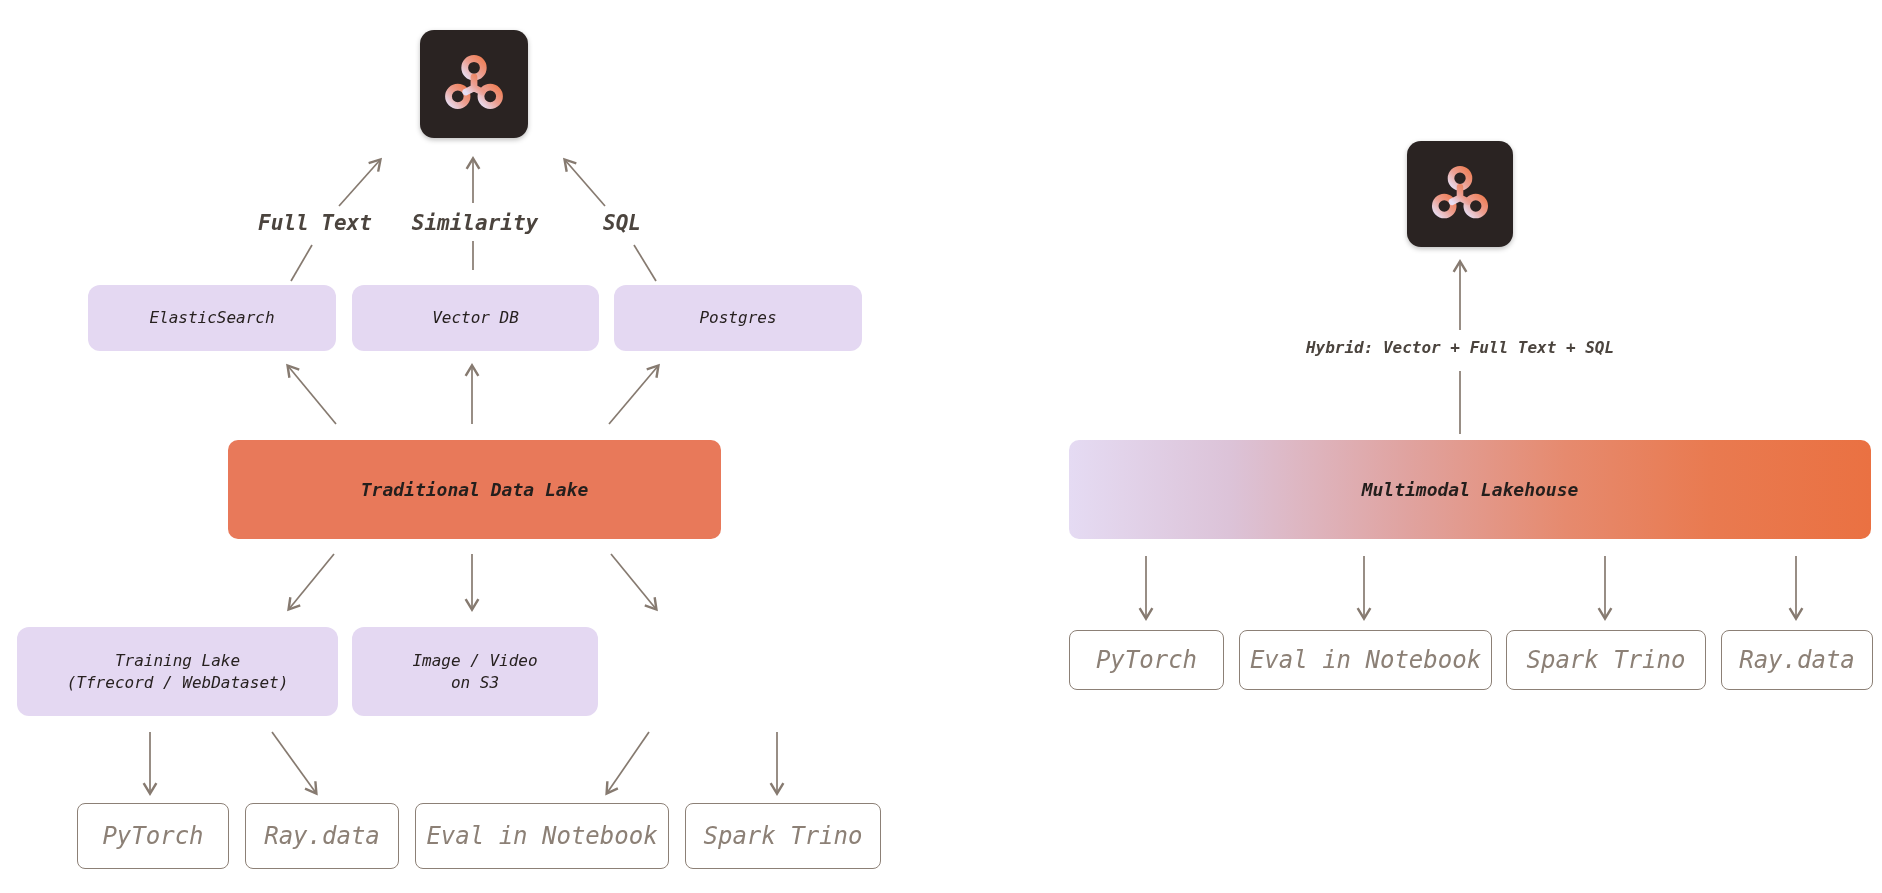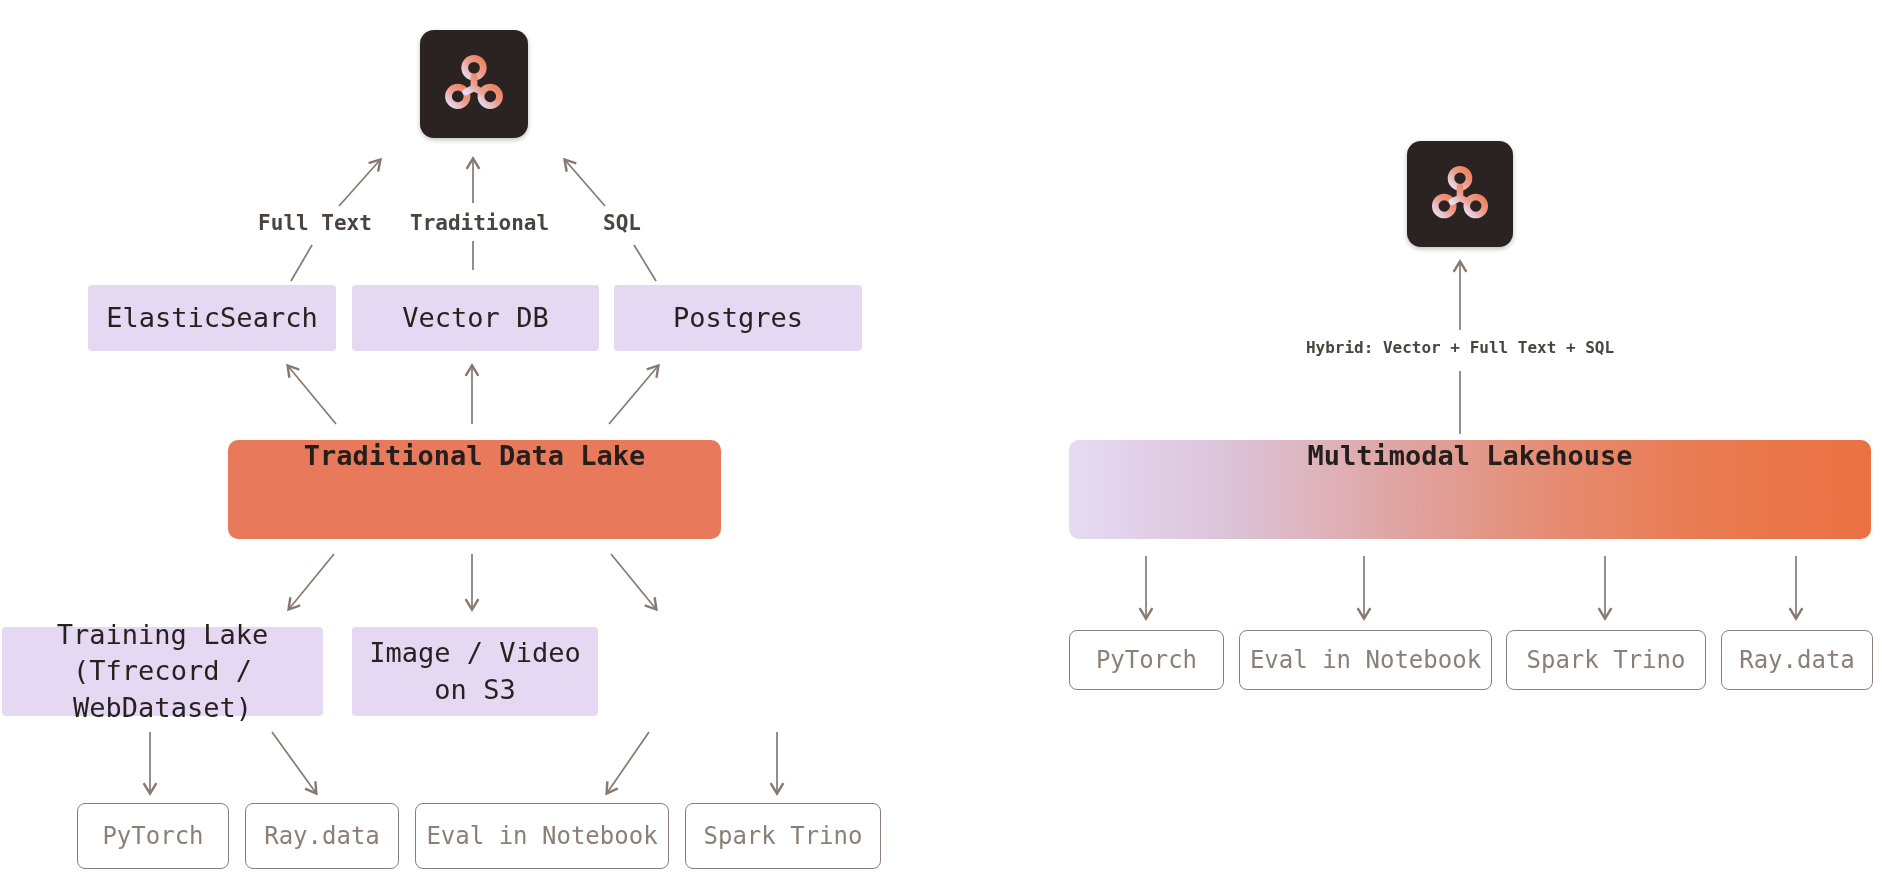--- a/index.html
+++ b/index.html
@@ -1,38 +1,39 @@
 <!DOCTYPE html>
 <html><head>
 <meta charset="utf-8">
 <style>
   html,body{margin:0;padding:0;background:#ffffff;}
   .canvas{
     position:relative;width:1882px;height:893px;background:#ffffff;overflow:hidden;
     font-family:"DejaVu Sans Mono","Liberation Mono",monospace;
+    font-style:italic;
   }
   .arrow-layer{position:absolute;left:0;top:0;width:1882px;height:893px;pointer-events:none;}
   .logo{
     position:absolute;background:#2a2322;border-radius:14px;
     display:flex;align-items:center;justify-content:center;
     box-shadow:0 2px 5px rgba(0,0,0,0.25);
   }
   .qlabel{
     position:absolute;text-align:center;font-size:21px;font-weight:700;color:#4b443e;
     letter-spacing:0;white-space:nowrap;
   }
   .pbox{
-    position:absolute;background:#e4d8f2;border-radius:4px;
+    position:absolute;background:#e4d8f2;border-radius:12px;
     display:flex;flex-direction:column;align-items:center;justify-content:center;
-    font-size:27px;color:#272120;text-align:center;line-height:1.35;
+    font-size:16px;color:#272120;text-align:center;line-height:1.35;
   }
   .titlebox{
     position:absolute;border-radius:10px;
-    display:flex;align-items:flex-start;justify-content:center;
-    font-size:27px;font-weight:700;color:#241f1d;
+    display:flex;align-items:center;justify-content:center;
+    font-size:18px;font-weight:700;color:#241f1d;
   }
   .orange{background:#e8795a;}
   .gradient{background:linear-gradient(90deg,#e5dbf3 0%,#dcc3d8 20%,#e0a3a0 42%,#e68a6e 62%,#e97a50 80%,#ea7142 100%);}
   .obox{
     position:absolute;background:#ffffff;border:1.6px solid #8c8076;border-radius:8px;
     display:flex;align-items:center;justify-content:center;
     font-size:24px;color:#8c8076;white-space:nowrap;
   }
 </style>
 </head>
@@ -90,38 +91,38 @@
       <g stroke="url(#lg1)" stroke-width="4.4" fill="none" stroke-linecap="round" stroke-linejoin="round">
         <circle cx="22" cy="11.5" r="6"></circle>
         <circle cx="11.5" cy="30" r="6"></circle>
         <circle cx="32.5" cy="30" r="6"></circle>
         <path d="M22 17.5 L22 24.5 M16.7 27.2 L22 24.5 M27.3 27.2 L22 24.5"></path>
       </g>
     </svg>
   </div>
 
   <div class="qlabel" style="left:250px;top:211px;width:130px;">Full Text</div>
-  <div class="qlabel" style="left:410px;top:211px;width:130px;">Traditional</div>
+  <div class="qlabel" style="left:410px;top:211px;width:130px;">Similarity</div>
   <div class="qlabel" style="left:582px;top:211px;width:80px;">SQL</div>
 
   <div class="pbox" style="left:88px;top:285px;width:248px;height:66px;">
     <span>ElasticSearch</span>
   </div>
   <div class="pbox" style="left:352px;top:285px;width:247px;height:66px;">
     <span>Vector DB</span>
   </div>
   <div class="pbox" style="left:614px;top:285px;width:248px;height:66px;">
     <span>Postgres</span>
   </div>
 
   <div class="titlebox orange" style="left:228px;top:440px;width:493px;height:99px;">
     <span>Traditional Data Lake</span>
   </div>
 
-  <div class="pbox" style="left:2px;top:627px;width:321px;height:89px;">
+  <div class="pbox" style="left:17px;top:627px;width:321px;height:89px;">
     <div>Training Lake</div>
     <div>(Tfrecord / WebDataset)</div>
   </div>
   <div class="pbox" style="left:352px;top:627px;width:246px;height:89px;">
     <div>Image / Video</div>
     <div>on S3</div>
   </div>
 
   <div class="obox" style="left:77px;top:803px;width:150px;height:64px;">
     <span>PyTorch</span>

